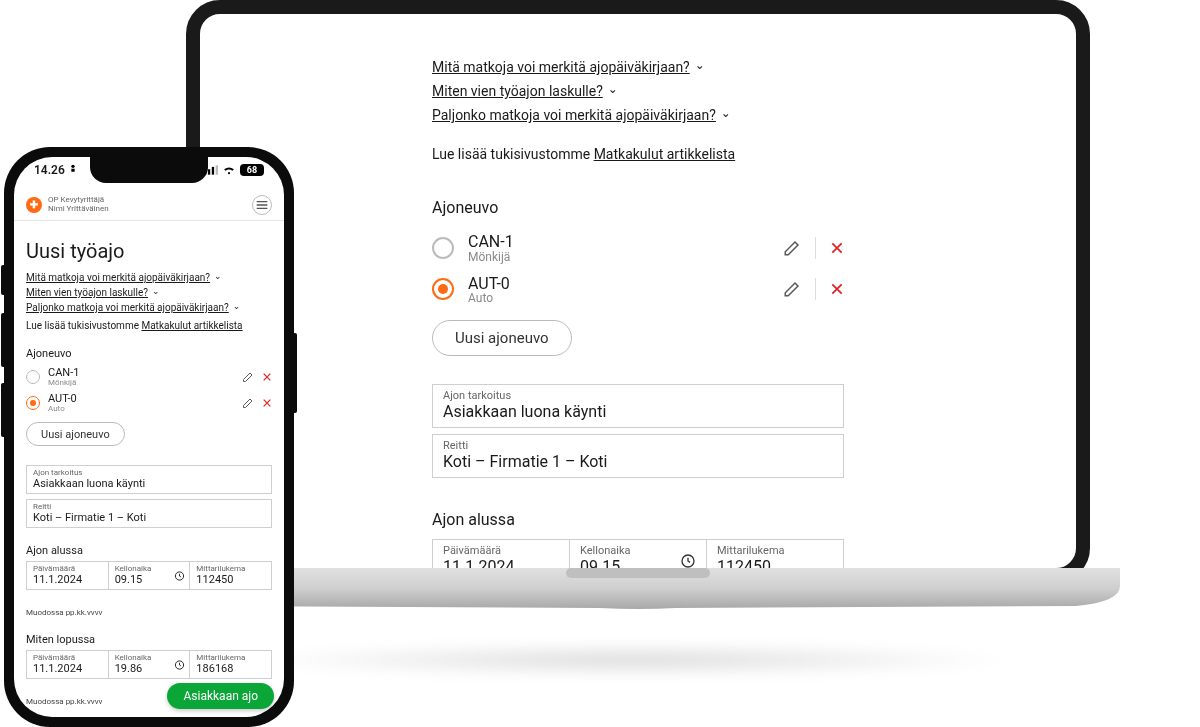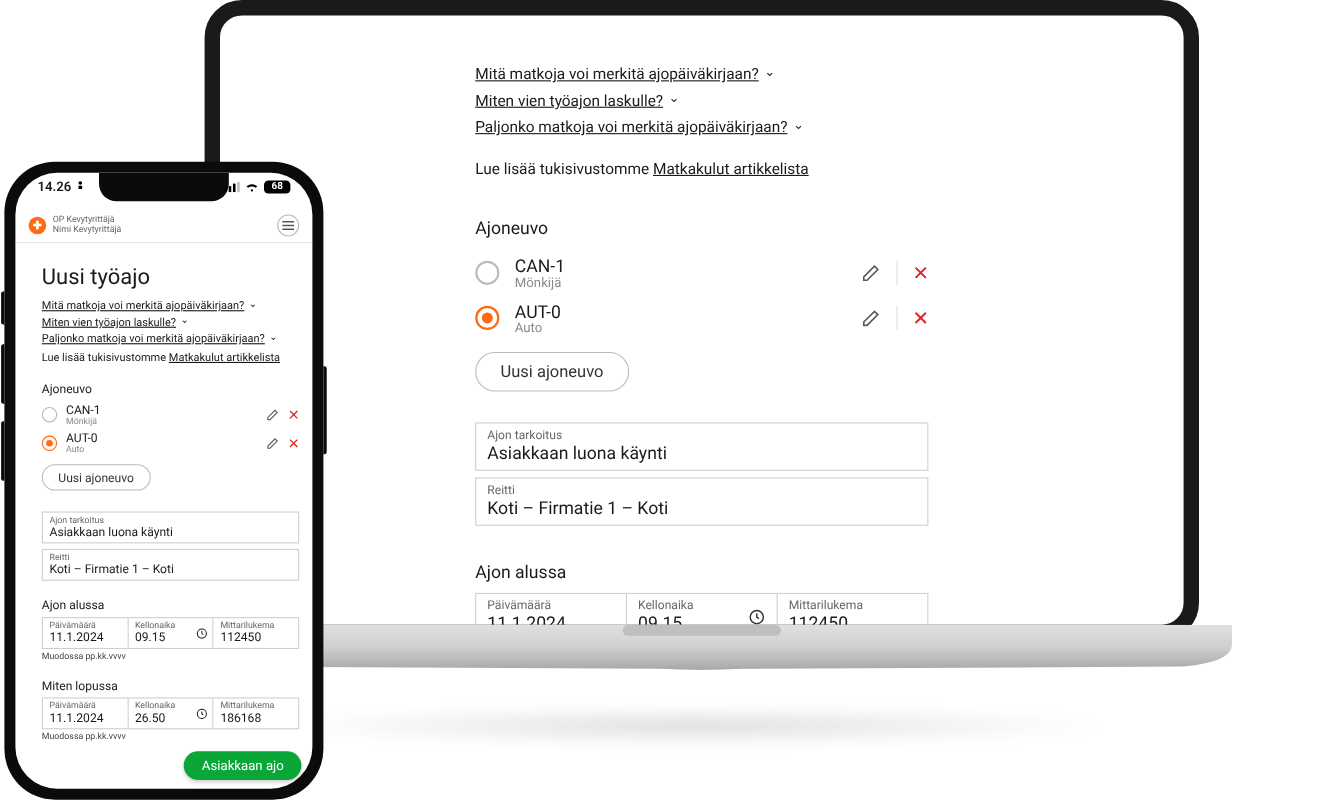--- a/index.html
+++ b/index.html
@@ -52,21 +52,21 @@
   .notch{position:absolute;top:0;left:50%;transform:translateX(-50%);width:118px;height:26px;background:#0b0b0b;border-radius:0 0 16px 16px}
   .statusbar{position:absolute;top:6px;left:0;right:0;display:flex;justify-content:space-between;padding:0 20px;font-size:12px;font-weight:600}
   .statusbar .left{display:flex;align-items:flex-start;gap:3px}
   .statusbar .right{display:flex;align-items:center;gap:4px}
   .batt{display:inline-flex;align-items:center;gap:1px}
   .batt .pill{display:inline-flex;align-items:center;justify-content:center;width:24px;height:12px;border-radius:4px;background:#000;color:#fff;font-size:9px;font-weight:700}
   .app-head{position:absolute;top:32px;left:0;right:0;height:32px;display:flex;align-items:center;padding:0 12px;border-bottom:1px solid #e6e6e6}
   .app-head .logo{width:16px;height:16px;border-radius:50%;background:#ff6a13;margin-right:6px;display:flex;align-items:center;justify-content:center;color:#fff;font-size:10px;font-weight:700}
   .app-head .txt{font-size:8px;color:#666;line-height:1.1}
   .app-head .menu{margin-left:auto;width:20px;height:20px;border:1px solid #bbb;border-radius:50%;display:flex;align-items:center;justify-content:center}
-  .phone-scroll{position:absolute;top:66px;left:0;right:0;bottom:0;overflow:hidden;padding:6px 12px 0 24px;font-size:10.5px}
+  .phone-scroll{position:absolute;top:66px;left:0;right:0;bottom:0;overflow:hidden;padding:6px 12px 0 12px;font-size:10.5px}
   .phone h1{font-size:20px;font-weight:400;margin:10px 0 8px}
   .phone .plinks a{color:#1a1a1a;text-decoration:underline;font-size:10px}
   .phone .plinks div{margin:2px 0}
   .phone .plinks .chev::after{content:"⌄";position:relative;left:4px;top:-2px;font-size:9px}
   .phone .plinks .more{font-size:10px;margin-top:6px}
   .phone h3{margin:16px 0 4px;font-size:11px;font-weight:400}
   .pveh{display:flex;align-items:center;padding:3px 0}
   .pveh .rad{width:14px;height:14px;border:1.5px solid #bbb;border-radius:50%;margin-right:8px;flex:none;display:flex;align-items:center;justify-content:center}
   .pveh .rad.sel{border-color:#ff6a13}
   .pveh .rad.sel::after{content:"";width:6px;height:6px;border-radius:50%;background:#ff6a13}
@@ -78,21 +78,21 @@
   .pbtn{margin-top:6px;display:inline-flex;align-items:center;justify-content:center;height:24px;padding:0 14px;border:1px solid #bbb;border-radius:14px;font-size:11px;color:#333;background:#fff}
   .pbox{border:1px solid #cfcfcf;margin-top:5px}
   .pbox .lbl{font-size:8px;color:#666;padding:2px 6px 0}
   .pbox .val{font-size:11px;padding:0 6px 3px}
   .prow3{display:flex;border:1px solid #cfcfcf;margin-top:4px}
   .prow3 .cell{flex:1;border-right:1px solid #cfcfcf;position:relative}
   .prow3 .cell:last-child{border-right:0}
   .prow3 .lbl{font-size:8px;color:#666;padding:2px 6px 0}
   .prow3 .val{font-size:11px;padding:0 6px 3px}
   .prow3 .clk{position:absolute;right:4px;top:50%;transform:translateY(-50%);font-size:10px}
-  .phelper{font-size:8px;color:#444;margin-top:2px}
+  .phelper{font-size:8px;color:#444;margin-top:18px}
   .save{position:absolute;right:10px;bottom:8px;height:26px;padding:0 16px;border-radius:14px;background:#0aa637;color:#fff;font-size:12px;display:flex;align-items:center;justify-content:center;box-shadow:0 2px 4px #0003}
 
   svg{display:block}
 </style>
 </head>
 <body>
 
 <div class="mac-shadow"></div>
 <div class="mac">
   <div class="mac-content">
@@ -233,21 +233,21 @@
         <span class="batt">
             <span class="pill">68</span>
           </span>
       </div>
     </div>
 
     <div class="app-head">
       <span class="logo">✚</span>
       <span class="txt">
         <div>OP Kevytyrittäjä</div>
-        <div>Nimi Kevytyrittäjä</div>
+        <div>Nimi Yrittäväinen</div>
       </span>
       <span class="menu">
         <svg width="12" height="10" viewBox="0 0 18 12" stroke="#555" stroke-width="2">
             <path d="M1 1h16M1 6h16M1 11h16"></path>
           </svg>
       </span>
     </div>
 
     <div class="phone-scroll">
       <h1>Uusi työajo</h1>
@@ -334,21 +334,21 @@
       <div class="phelper">Muodossa pp.kk.vvvv</div>
 
       <h3>Miten lopussa</h3>
       <div class="prow3">
         <div class="cell">
             <div class="lbl">Päivämäärä</div>
             <div class="val">11.1.2024</div>
           </div>
         <div class="cell">
             <div class="lbl">Kellonaika</div>
-            <div class="val">26.50</div>
+            <div class="val">19.86</div>
             <span class="clk">
               <svg width="11" height="11" viewBox="0 0 24 24" fill="none" stroke="currentColor" stroke-width="2">
                 <circle cx="12" cy="12" r="9"></circle>
                 <path d="M12 7v5l3 2"></path>
               </svg>
             </span>
           </div>
         <div class="cell">
             <div class="lbl">Mittarilukema</div>
             <div class="val">186168</div>

